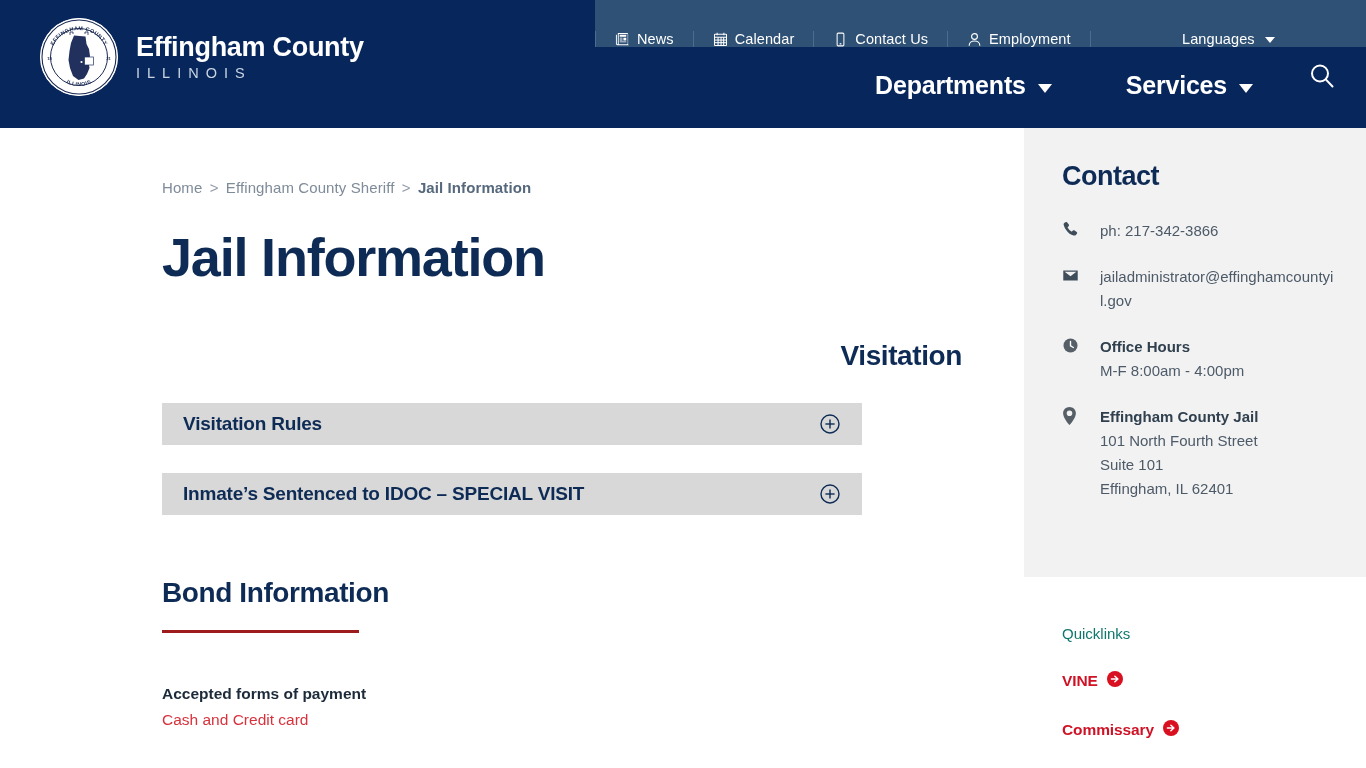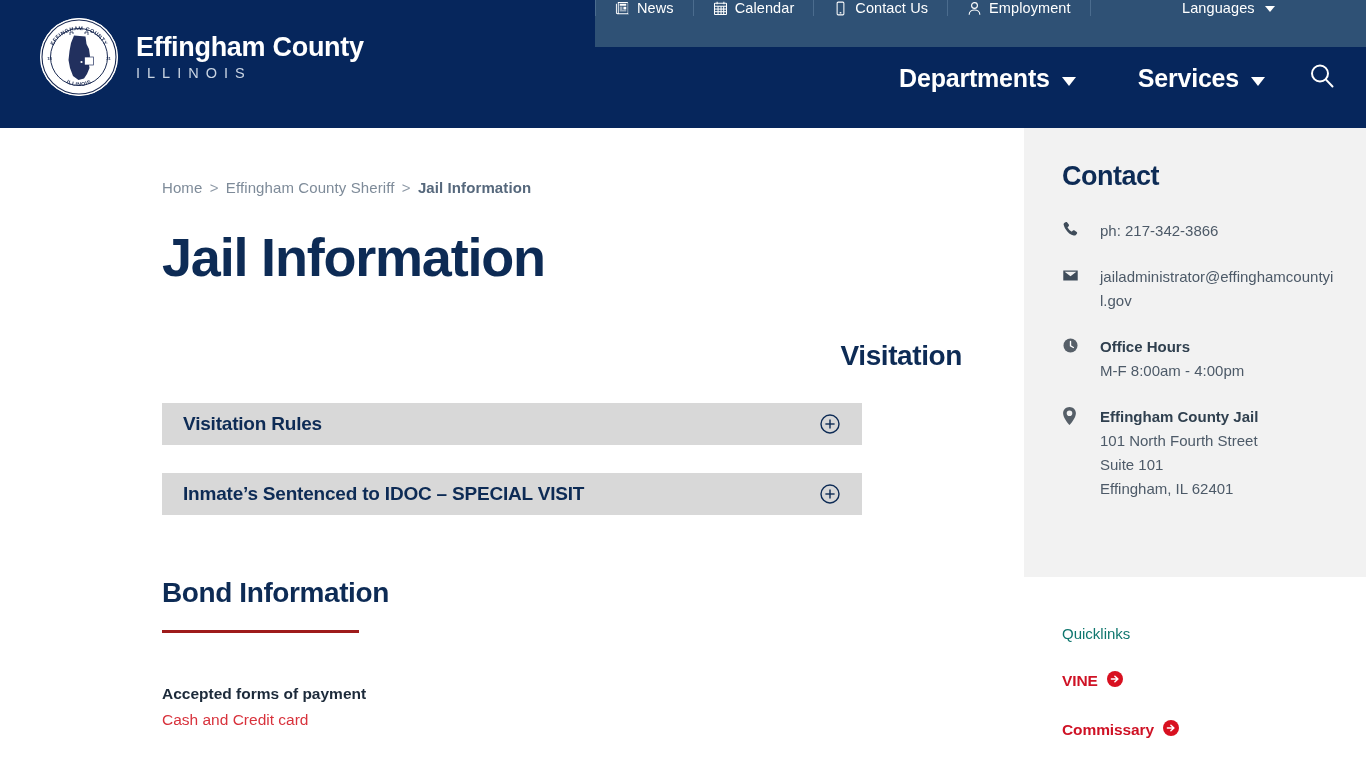--- a/index.html
+++ b/index.html
@@ -22,21 +22,21 @@
   }
 
   .utility-bar {
     position: absolute;
     top: 0;
     left: 595px;
     width: 771px;
     height: 47px;
     background: #2f5175;
     display: flex;
-    align-items: flex-start;
+    align-items: flex-end;
   }
 
   .util-item {
     display: flex;
     align-items: center;
     justify-content: center;
     gap: 7px;
     color: #ffffff;
     font-size: 14.5px;
     letter-spacing: 0.1px;
@@ -103,22 +103,22 @@
     letter-spacing: 7px;
     margin-top: 4px;
   }
 
   
   .main-nav {
     position: absolute;
     right: 22px;
     top: 56px;
     display: flex;
-    align-items: center;
-    gap: 0;
+    align-items: flex-end;
+    gap: 12px;
   }
   .nav-item {
     display: flex;
     align-items: center;
     gap: 12px;
     color: #ffffff;
     font-size: 25px;
     font-weight: bold;
     padding: 0 31px;
     cursor: pointer;

